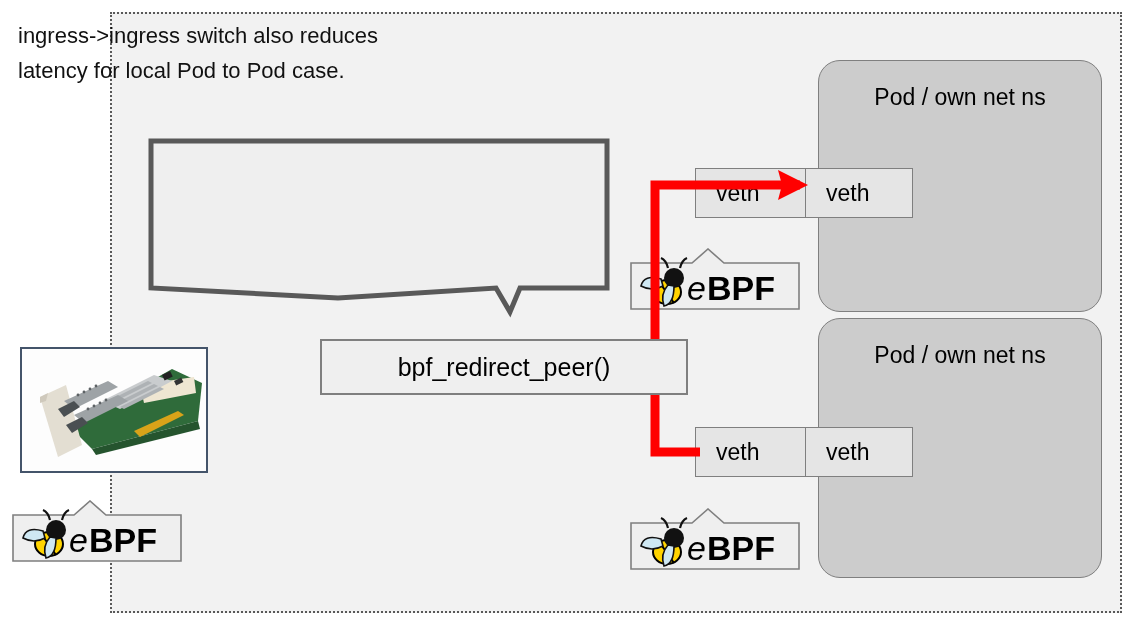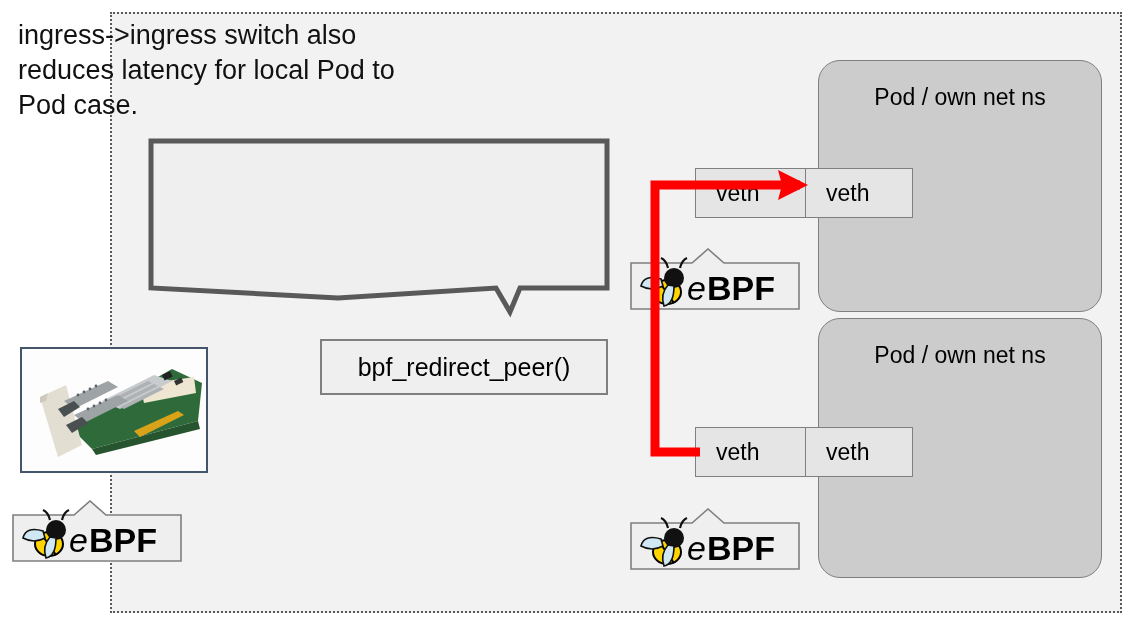--- a/index.html
+++ b/index.html
@@ -89,32 +89,32 @@
     left: 148px;
     top: 138px;
     width: 462px;
     height: 185px;
   }
   .callout-text {
     position: absolute;
     left: 18px;
     top: 18px;
     width: 420px;
-    font-size: 27px;
+    font-size: 22px;
     line-height: 35px;
     color: #111111;
     white-space: pre-line;
   }
 
   
   .fn-box {
     position: absolute;
     left: 320px;
     top: 339px;
-    width: 288px;
+    width: 368px;
     height: 56px;
     background: #efefef;
     border: 2px solid #7f7f7f;
     box-sizing: border-box;
     display: flex;
     align-items: center;
     justify-content: center;
     font-size: 25px;
     color: #000000;
   }

